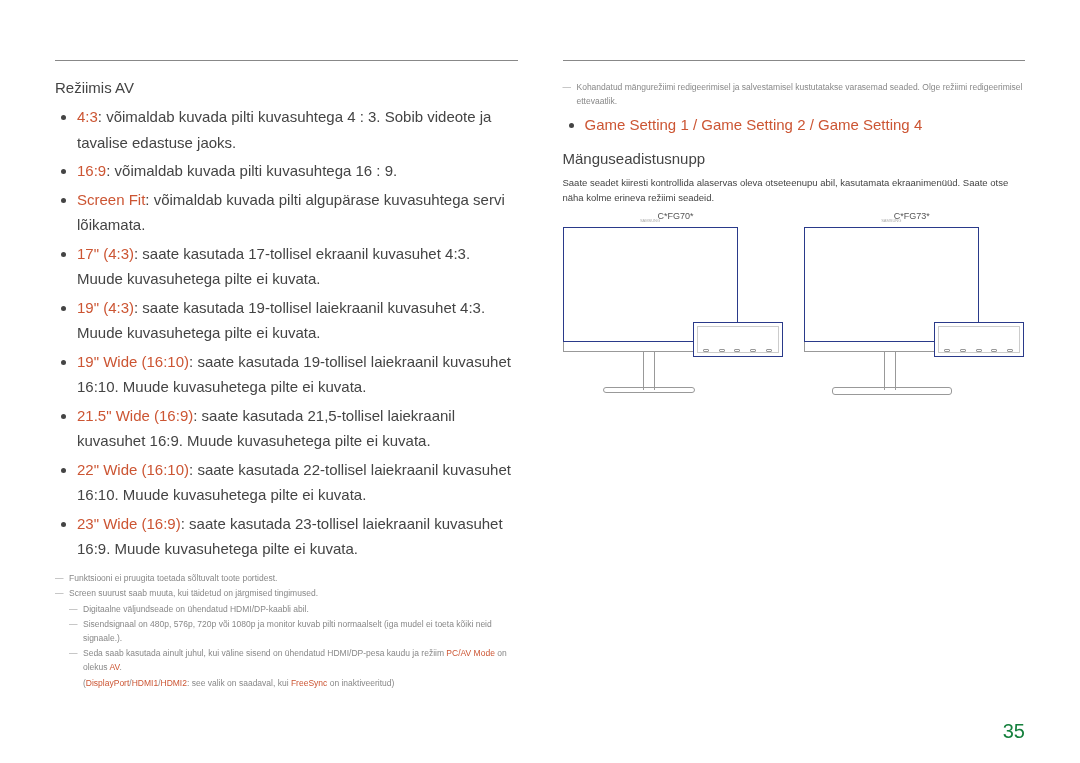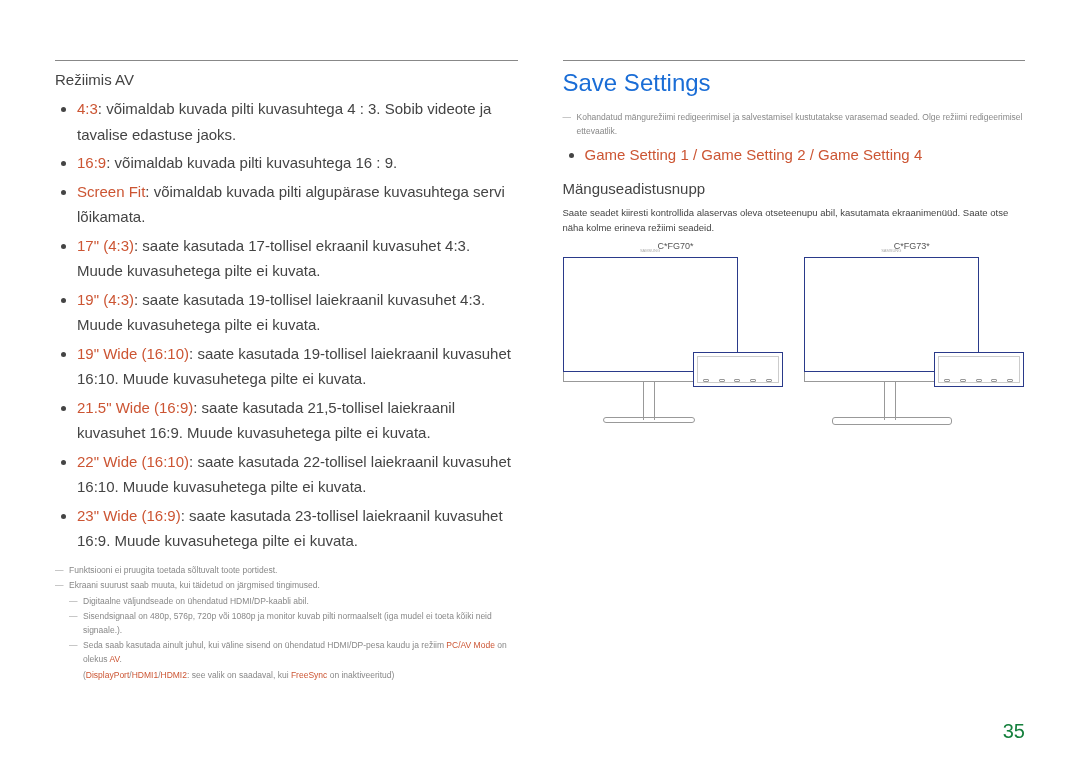--- a/index.html
+++ b/index.html
@@ -12,21 +12,21 @@
     color: #333;
     position: relative;
   }
   .columns {
     display: flex;
     gap: 45px;
   }
   .col {
     flex: 1;
     border-top: 1px solid #888;
-    padding-top: 8px;
+    padding-top: 16px;
   }
   h2.main-title {
     font-size: 24px;
     font-weight: 400;
     color: #1a6dd6;
     margin-bottom: 14px;
   }
   h3.section {
     font-size: 15px;
     font-weight: 400;
@@ -184,34 +184,33 @@
       <li><span class="hl">Screen Fit</span><span>: võimaldab kuvada pilti algupärase kuvasuhtega servi lõikamata.</span></li>
       <li><span class="hl">17" (4:3)</span><span>: saate kasutada 17-tollisel ekraanil kuvasuhet 4:3. Muude kuvasuhetega pilte ei kuvata.</span></li>
       <li><span class="hl">19" (4:3)</span><span>: saate kasutada 19-tollisel laiekraanil kuvasuhet 4:3. Muude kuvasuhetega pilte ei kuvata.</span></li>
       <li><span class="hl">19" Wide (16:10)</span><span>: saate kasutada 19-tollisel laiekraanil kuvasuhet 16:10. Muude kuvasuhetega pilte ei kuvata.</span></li>
       <li><span class="hl">21.5" Wide (16:9)</span><span>: saate kasutada 21,5-tollisel laiekraanil kuvasuhet 16:9. Muude kuvasuhetega pilte ei kuvata.</span></li>
       <li><span class="hl">22" Wide (16:10)</span><span>: saate kasutada 22-tollisel laiekraanil kuvasuhet 16:10. Muude kuvasuhetega pilte ei kuvata.</span></li>
       <li><span class="hl">23" Wide (16:9)</span><span>: saate kasutada 23-tollisel laiekraanil kuvasuhet 16:9. Muude kuvasuhetega pilte ei kuvata.</span></li>
     </ul>
     <div class="note-block">
       <div class="note-line">Funktsiooni ei pruugita toetada sõltuvalt toote portidest.</div>
-      <div class="note-line">Ekraani suurust saab muuta, kui täidetud on järgmised tingimused.</div>
+      <div class="note-line">Screen suurust saab muuta, kui täidetud on järgmised tingimused.</div>
       <div class="note-line sub">Digitaalne väljundseade on ühendatud HDMI/DP-kaabli abil.</div>
       <div class="note-line sub">Sisendsignaal on 480p, 576p, 720p või 1080p ja monitor kuvab pilti normaalselt (iga mudel ei toeta kõiki neid signaale.).</div>
       <div class="note-line sub">
         <span>Seda saab kasutada ainult juhul, kui väline sisend on ühendatud HDMI/DP-pesa kaudu ja režiim </span><span class="hl">PC/AV Mode</span><span> on olekus </span><span class="hl">AV</span><span>.</span>
       </div>
       <div style="padding-left:28px;">
         <span>(</span><span class="hl">DisplayPort</span><span>/</span><span class="hl">HDMI1</span><span>/</span><span class="hl">HDMI2</span><span>: see valik on saadaval, kui </span><span class="hl">FreeSync</span><span> on inaktiveeritud)</span>
       </div>
     </div>
   </div>
 
   <div class="col">
-    <h2 class="main-title">Save Settings</h2>
     <div class="note-block">
       <div class="note-line">Kohandatud mängurežiimi redigeerimisel ja salvestamisel kustutatakse varasemad seaded. Olge režiimi redigeerimisel ettevaatlik.</div>
     </div>
     <ul class="bullets" style="margin-top:4px;">
       <li>
         <span class="hl">Game Setting 1</span><span class="hl"> / </span><span class="hl">Game Setting 2</span><span class="hl"> / </span><span class="hl">Game Setting 4</span>
       </li>
     </ul>
     <h3 class="section" style="margin-top:12px;">Mänguseadistusnupp</h3>
     <p class="para">Saate seadet kiiresti kontrollida alaservas oleva otseteenupu abil, kasutamata ekraanimenüüd. Saate otse näha kolme erineva režiimi seadeid.</p>

